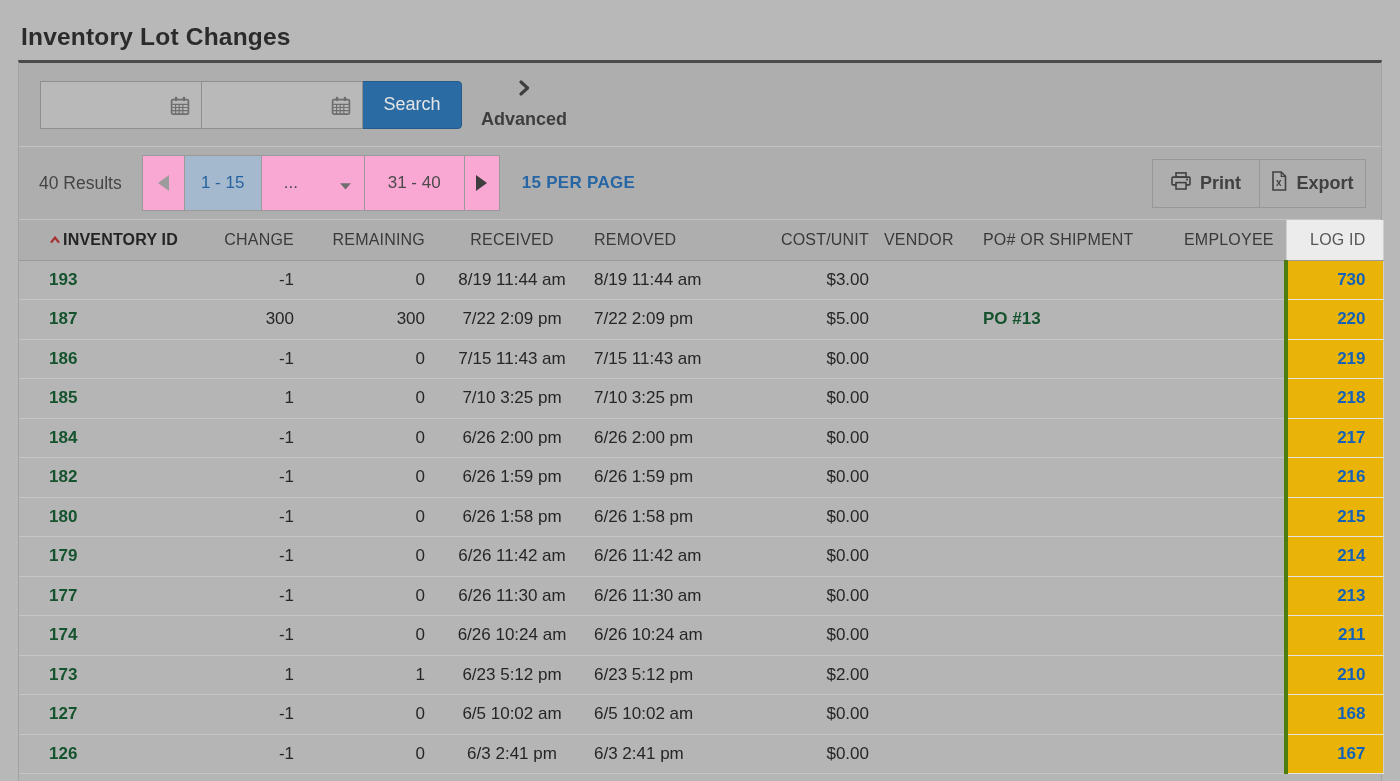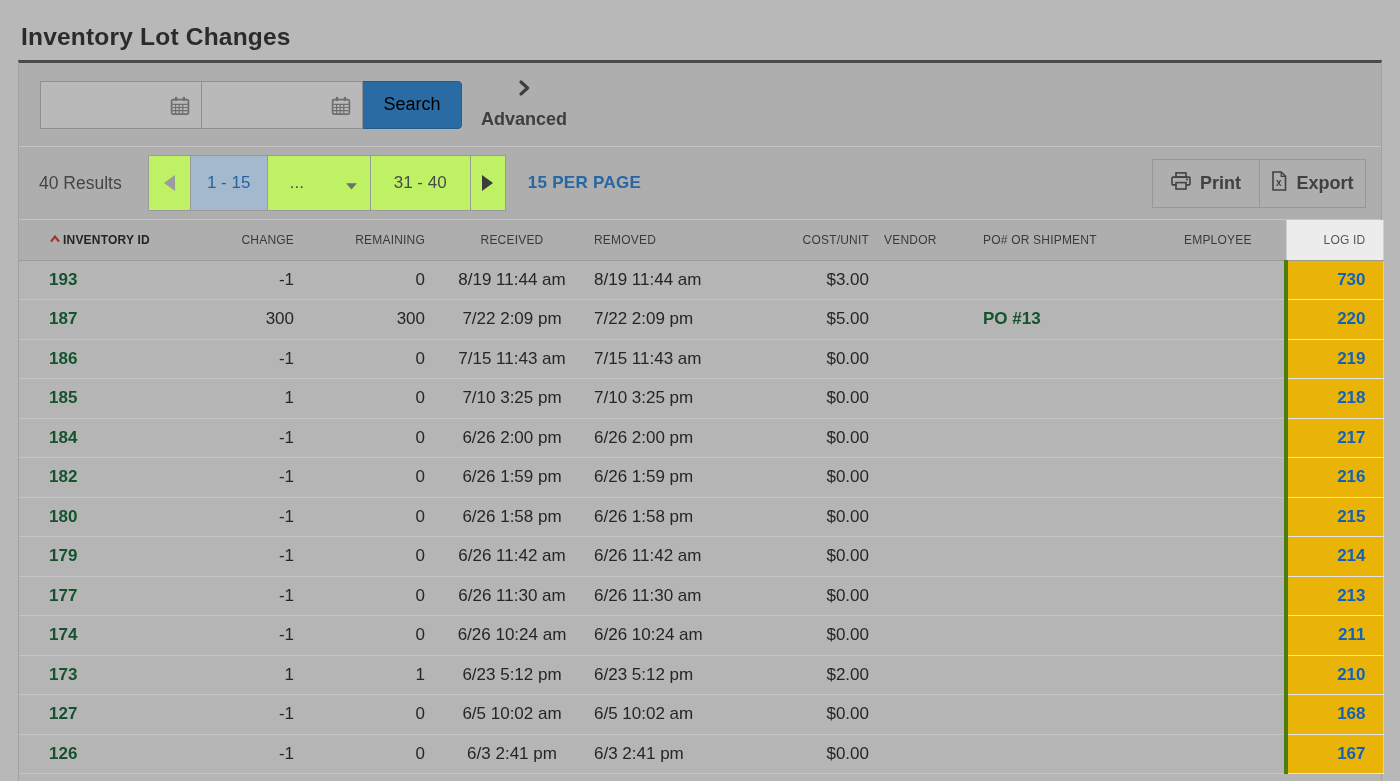--- a/index.html
+++ b/index.html
@@ -27,34 +27,34 @@
   }
   .date-input + .date-input { margin-left:-1px; }
   .date-input input {
     width:100%; height:100%; border:none; background:transparent; outline:none;
     padding:0 40px 0 10px; font-size:16px; color:#333;
     font-family:"Liberation Sans","DejaVu Sans",sans-serif;
   }
   .cal-icon { position:absolute; right:11px; top:14px; pointer-events:none; }
   .search-btn {
     height:48px; width:100px; border:1px solid #255b8a; margin-left:-1px;
-    background:#2b6ba3; color:#000000; font-size:18px; font-weight:400;
+    background:#2b6ba3; color:#e5e5e5; font-size:18px; font-weight:400;
     border-radius:0 4px 4px 0; cursor:pointer;
     font-family:"Liberation Sans","DejaVu Sans",sans-serif;
   }
   .advanced { margin-left:19px; display:flex; align-items:center; gap:8px;
     font-size:18px; font-weight:700; color:#3e3e3e; cursor:pointer; text-decoration:none;flex-direction:column; }
   
   .results-bar {
     background:#aeaeae; height:74px; padding:0 15px 0 20px;
     border-top:1px solid #c3c3c3; border-bottom:1px solid #c3c3c3;
     display:flex; align-items:center;
   }
   .results-count { font-size:17.5px; color:#454545; }
-  .pager { display:flex; height:56px; margin-left:26px; border:1px solid #9a9a9a; background:#bef264; }
+  .pager { display:flex; height:56px; margin-left:20px; border:1px solid #9a9a9a; background:#f9a8d4; }
   .pager > * {
     display:flex; align-items:center; justify-content:center;
     border-right:1px solid #9a9a9a; background:transparent; border-top:none; border-bottom:none; border-left:none;
     font-size:17px; color:#4a4a4a; cursor:pointer;
     font-family:"Liberation Sans","DejaVu Sans",sans-serif;
   }
   .pager > *:last-child { border-right:none; }
   .pg-prev { width:42px; }
   .pg-current { width:77px; background:#a5b9ce; color:#2563a0; }
   .pg-gap { width:103px; position:relative; justify-content:flex-start; padding-left:22px; }
@@ -68,21 +68,21 @@
   .actions button {
     display:flex; align-items:center; justify-content:center; gap:9px;
     width:106px; background:transparent; border:none; cursor:pointer;
     font-size:18px; font-weight:700; color:#414141;
     font-family:"Liberation Sans","DejaVu Sans",sans-serif;
   }
   .actions button + button { border-left:1px solid #979797; }
   
   table { width:100%; border-collapse:collapse; table-layout:fixed; }
   th {
-    height:40px; background:#aeaeae; font-size:12px; font-weight:400; color:#3a3a3a;
+    height:40px; background:#aeaeae; font-size:16px; font-weight:400; color:#3a3a3a;
     border-bottom:1px solid #9b9b9b; letter-spacing:.2px; white-space:nowrap; cursor:pointer;
   }
   th.sorted { font-weight:700; color:#242424; }
   td { height:39.5px; font-size:17px; color:#262626; border-bottom:1px solid #c6c6c6; white-space:nowrap; overflow:hidden; }
   .al-left { text-align:left; } .al-right { text-align:right; }
   .c0 { padding-left:30px; } .c3 { padding-left:13px;text-align:center; } .c4 { padding-left:8px; }
   .c5 { padding-right:12px; } .c6 { padding-left:3px;margin-left:39px; } .c7 { padding-left:7px; }
   .c8 { padding-left:23px; } .c9 { padding-right:17px; }
   th.hl { background:#ececec; color:#565656; border-left:1px solid #cfcfcf; border-right:1px solid #cfcfcf; }
   td.hl { background:#eab308; border-bottom-color:#e3e3e3; border-left:4px solid #4d7c0f; border-right:1px solid #cfcfcf; }

